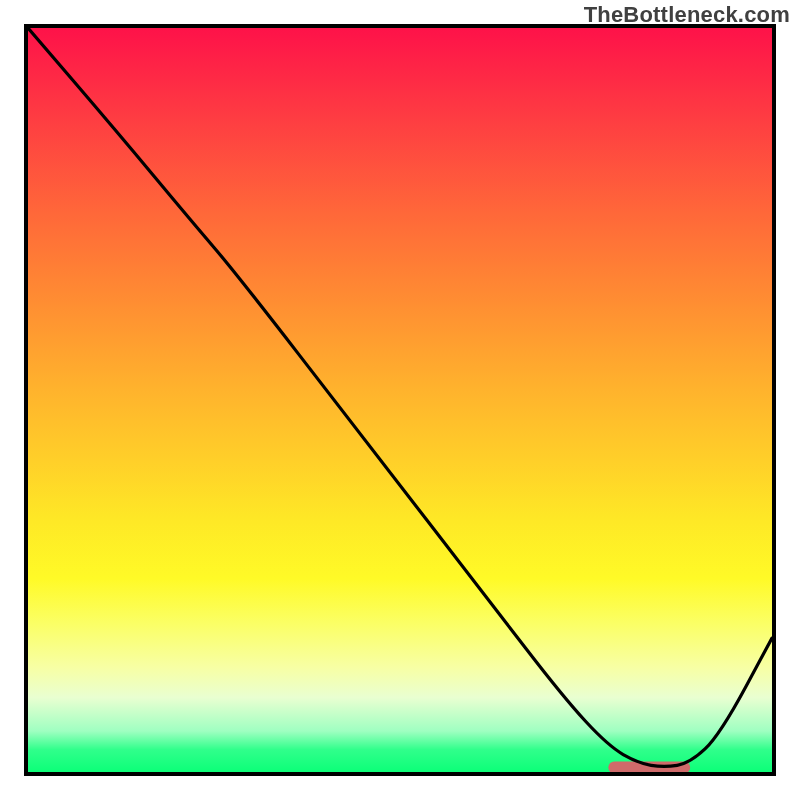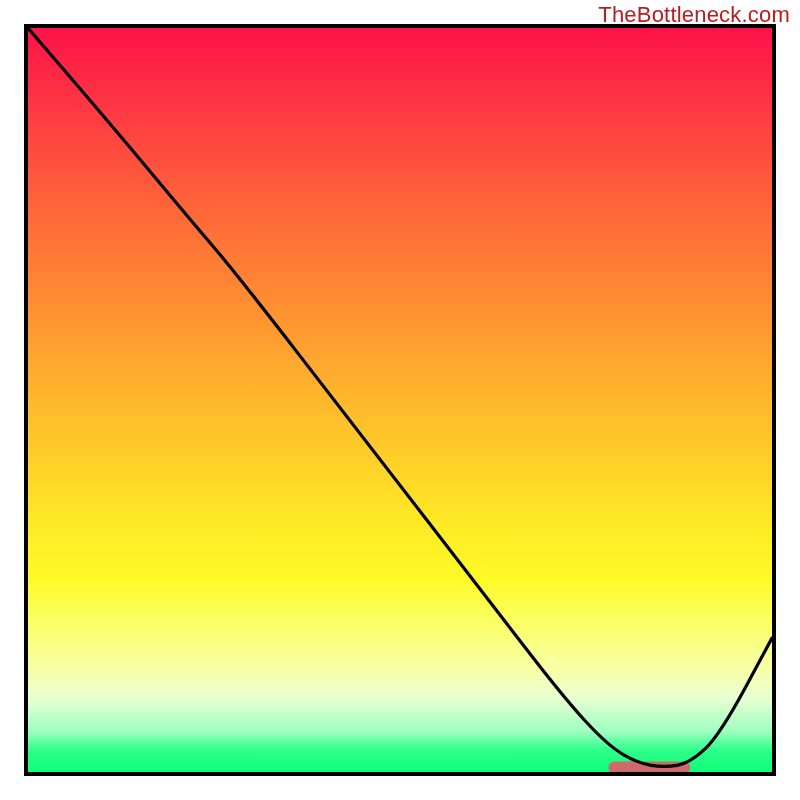--- a/index.html
+++ b/index.html
@@ -13,23 +13,23 @@
   }
   .container {
     position: relative;
     width: 800px;
     height: 800px;
   }
   .watermark {
     position: absolute;
     top: 2px;
     right: 10px;
-    color: #b91c1c;
+    color: #404040;
     font-size: 22px;
-    font-weight: normal;
+    font-weight: bold;
     letter-spacing: 0.2px;
     z-index: 5;
     user-select: none;
   }
   .plot-frame {
     position: absolute;
     left: 24px;
     top: 24px;
     width: 752px;
     height: 752px;

